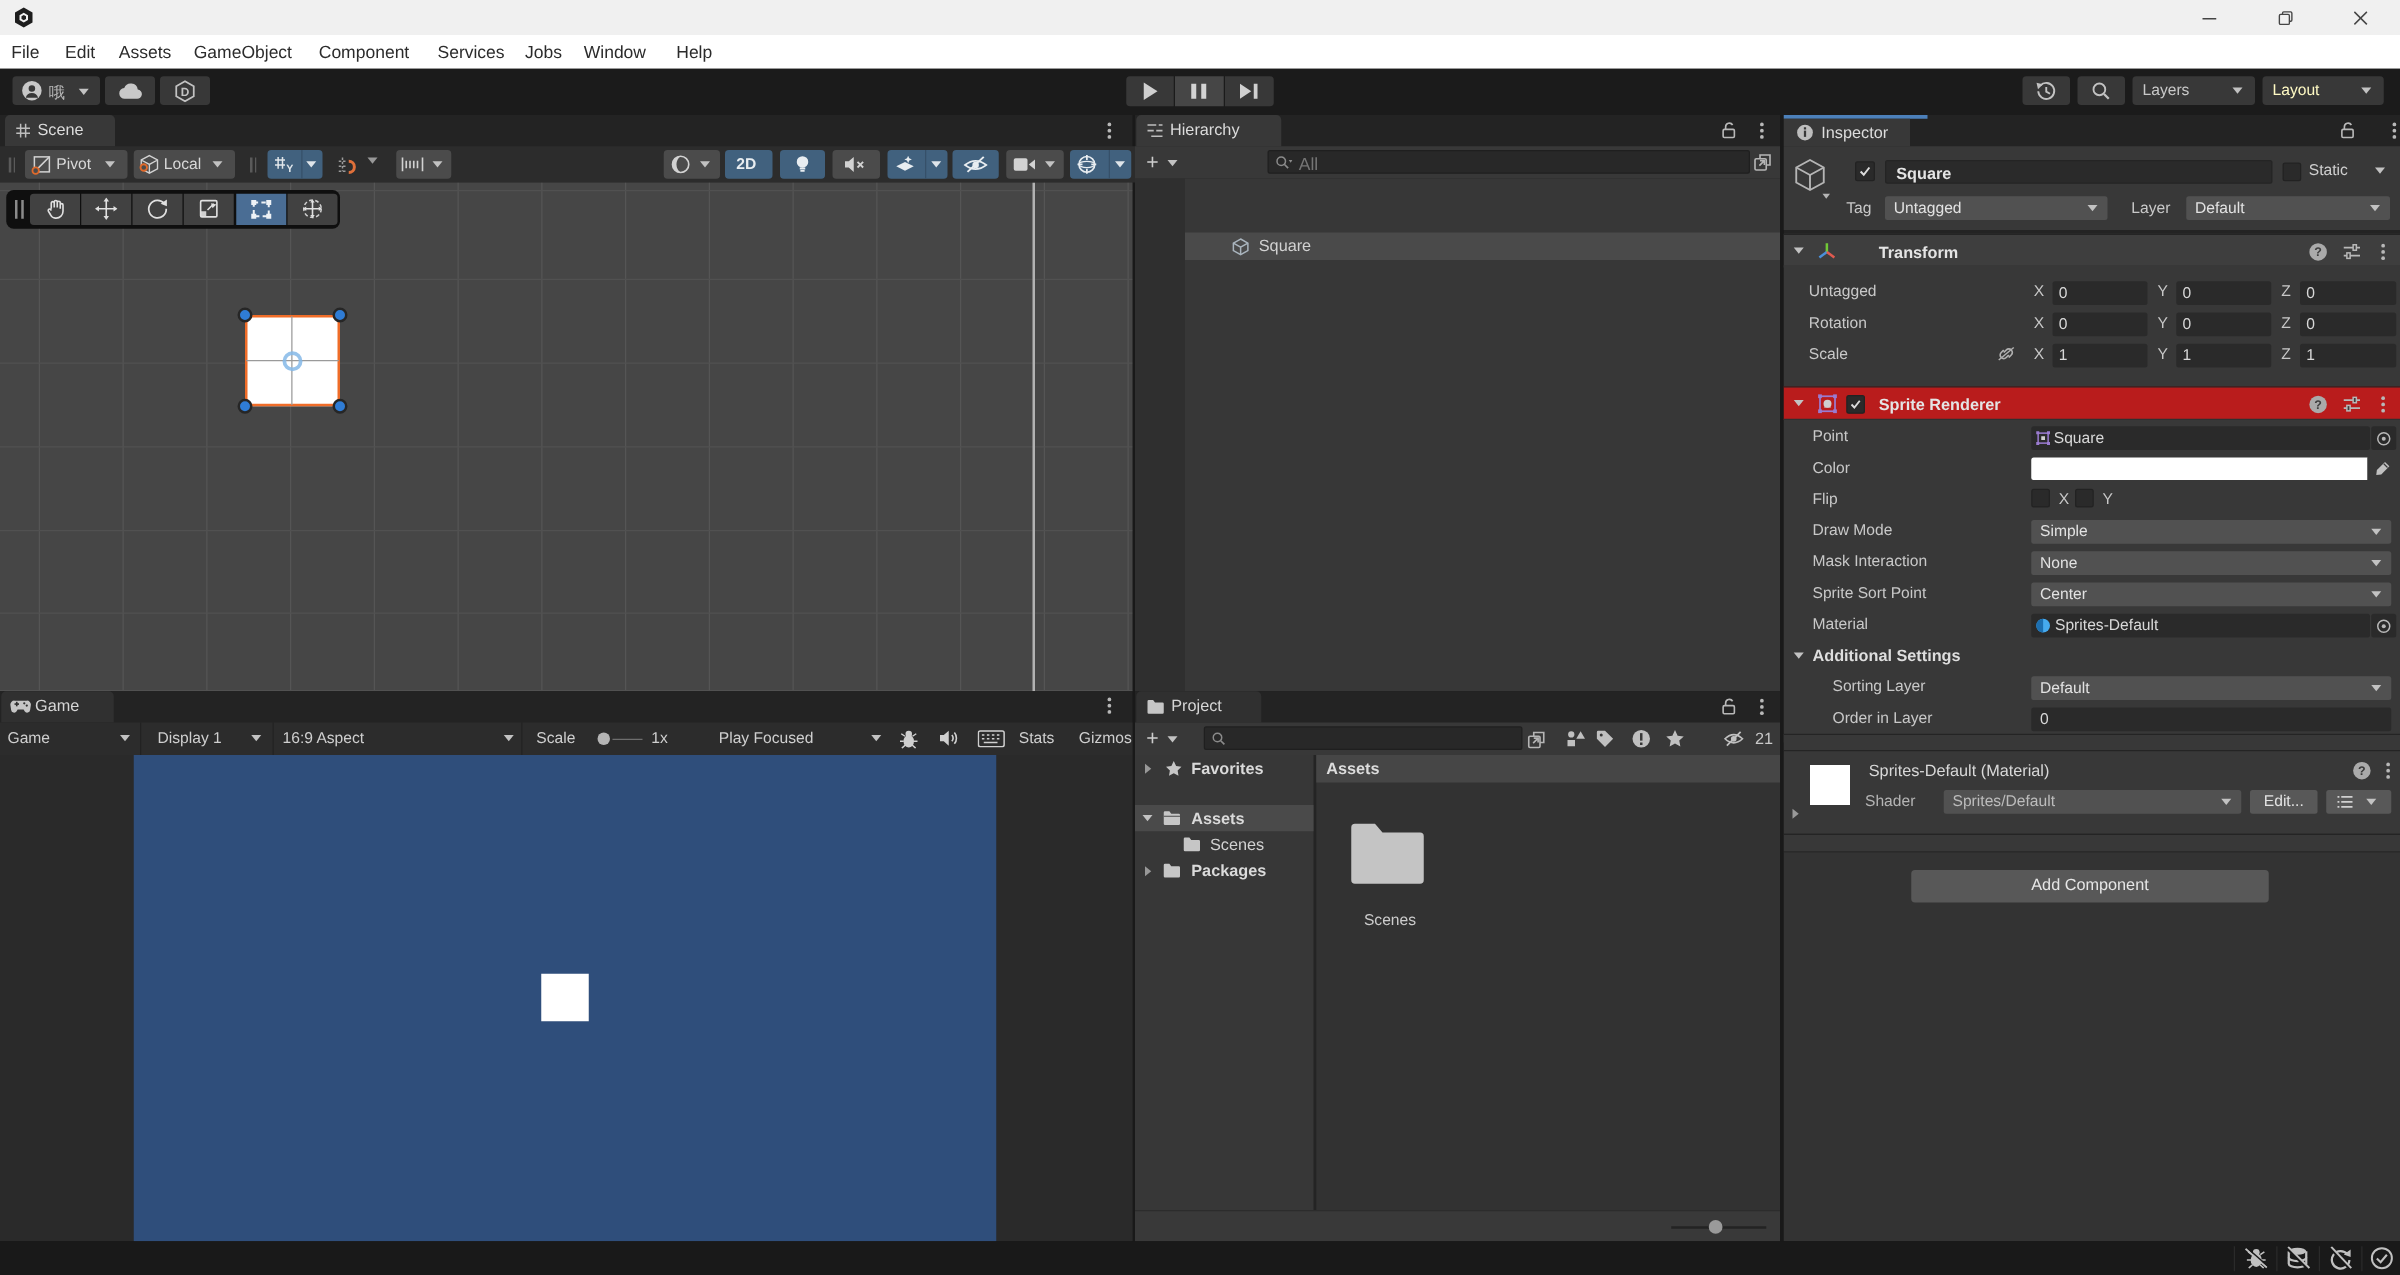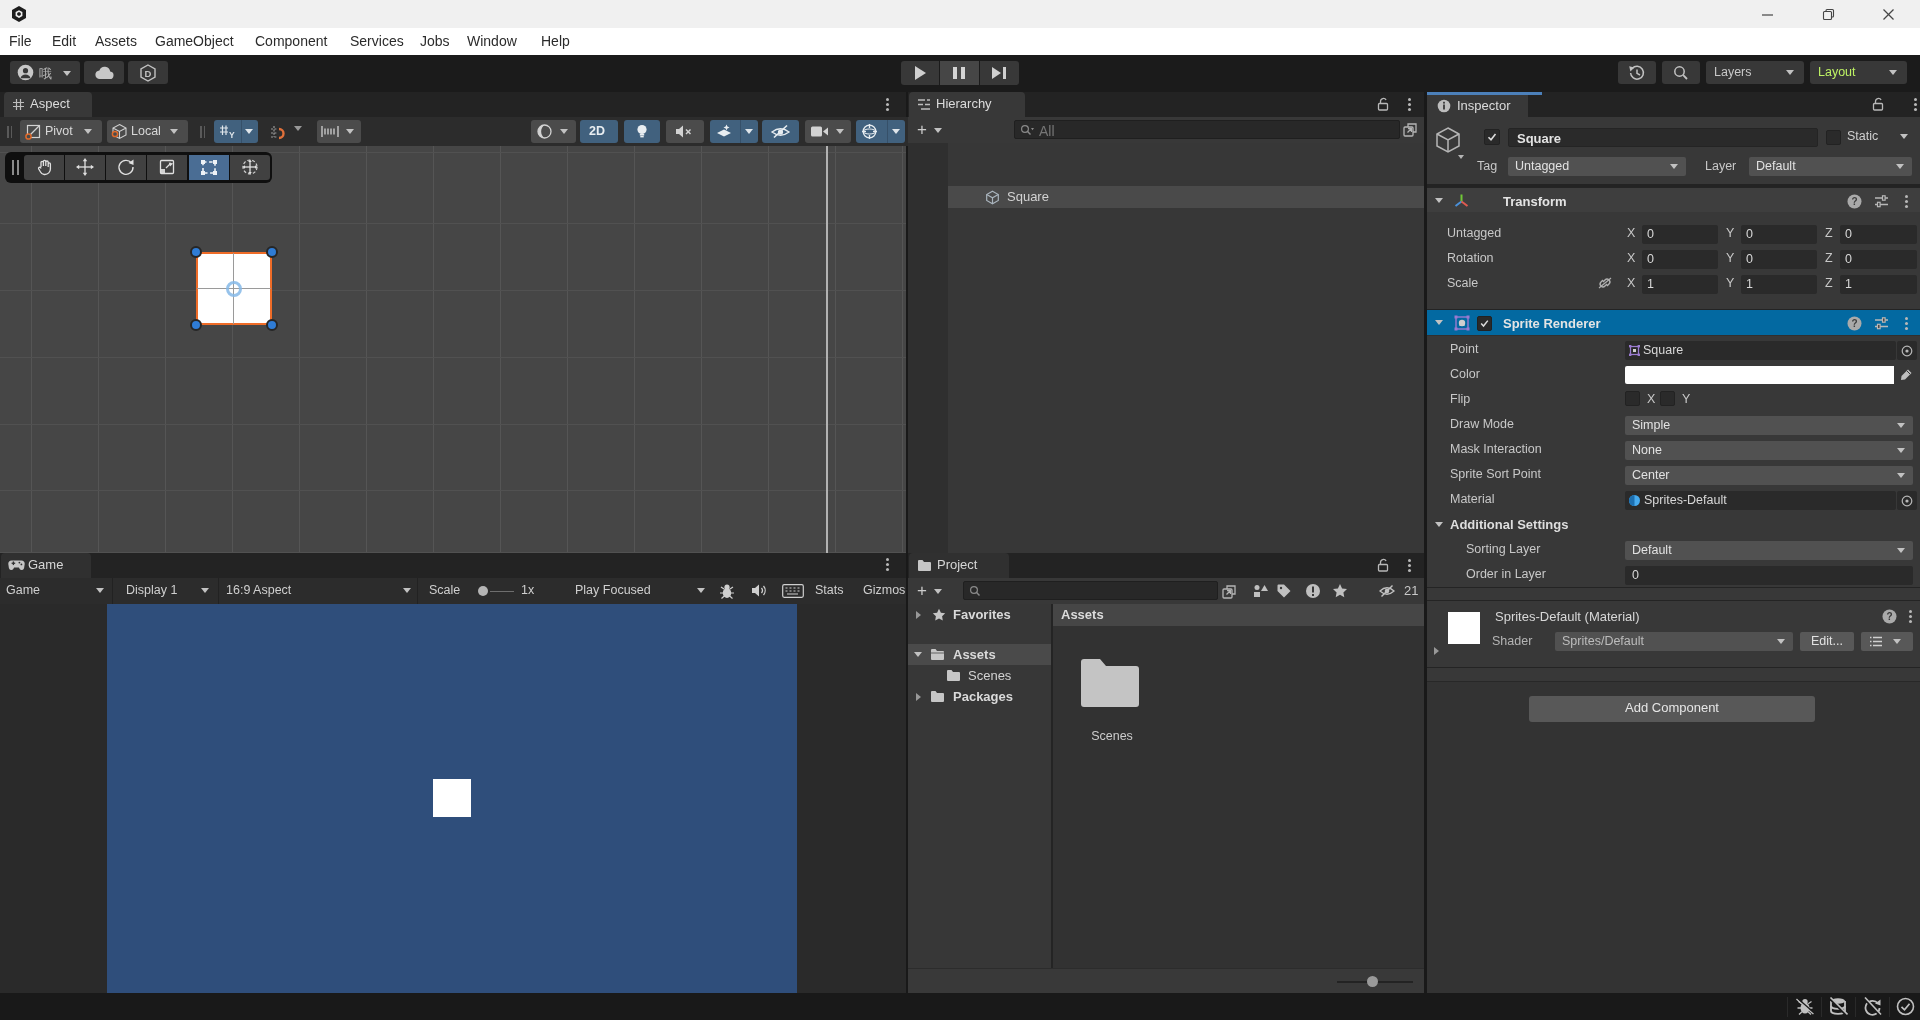--- a/index.html
+++ b/index.html
@@ -92,31 +92,31 @@
     <svg class="a" style="left:11px;top:4px" width="16" height="16" viewBox="0 0 16 16">
         <circle cx="6.5" cy="6.5" r="4.7" fill="none" stroke="#c2c2c2" stroke-width="1.5"></circle>
         <line x1="10.2" y1="10.2" x2="14" y2="14" stroke="#c2c2c2" stroke-width="1.8"></line>
       </svg>
   </div>
   <div class="a" style="left:1706px;top:6px;width:98px;height:23px;background:#383838;border-radius:3px">
     <div class="a" style="left:8px;top:4px;font-size:12.5px;color:#c8c8c8">Layers</div>
     <div class="tri a" style="left:80px;top:9px"></div>
   </div>
   <div class="a" style="left:1810px;top:6px;width:97px;height:23px;background:#383838;border-radius:3px">
-    <div class="a" style="left:8px;top:4px;font-size:12.5px;color:#bef264">Layout</div>
+    <div class="a" style="left:8px;top:4px;font-size:12.5px;color:#fef9c3">Layout</div>
     <div class="tri a" style="left:79px;top:9px"></div>
   </div>
 </div>
 
 <div class="a" id="scene" style="left:0;top:92px;width:906px;height:461px;background:#232323">
   <div class="a" style="left:4px;top:0;width:88px;height:25px;background:#383838;border-radius:4px 4px 0 0">
     <svg class="a" style="left:8px;top:6px" width="13" height="13" viewBox="0 0 13 13">
         <path d="M1 4.5 H12 M1 8.5 H12 M4.5 1 V12 M8.5 1 V12" stroke="#bdbdbd" stroke-width="1.2"></path>
       </svg>
-    <div class="a" style="left:26px;top:4px;font-size:13px;color:#dcdcdc">Aspect</div>
+    <div class="a" style="left:26px;top:4px;font-size:13px;color:#dcdcdc">Scene</div>
   </div>
   <div class="dots3 a" style="left:886px;top:6px"></div>
 
   <div class="a" style="left:0;top:25px;width:1019px;height:29px;background:#2c2c2c">
     <div class="a" style="left:7px;top:9px;width:1.5px;height:12px;background:#5a5a5a"></div>
     <div class="a" style="left:10.5px;top:9px;width:1.5px;height:12px;background:#5a5a5a"></div>
     <div class="a" style="left:20px;top:3px;width:82px;height:23px;background:#4b4b4b;border-radius:3px">
       <svg class="a" style="left:5px;top:3px" width="17" height="17" viewBox="0 0 17 17">
           <rect x="2.5" y="2.5" width="12" height="12" fill="none" stroke="#d2d2d2" stroke-width="1.2"></rect>
           <line x1="2.5" y1="14.5" x2="14.5" y2="2.5" stroke="#d2d2d2" stroke-width="1.2"></line>
@@ -608,21 +608,21 @@
     <div class="a lbl" style="left:299px;top:64px">Y</div>
     <div class="a fld" style="left:314px;top:63px;width:76px;height:19px">
         <div class="a" style="left:5px;top:2px">1</div>
       </div>
     <div class="a lbl" style="left:398px;top:64px">Z</div>
     <div class="a fld" style="left:413px;top:63px;width:77px;height:19px">
         <div class="a" style="left:5px;top:2px">1</div>
       </div>
   </div>
 
-  <div class="a" style="left:0;top:217px;width:493px;height:27px;background:#0369a1;border-top:1px solid #242424;border-bottom:1px solid #303030">
+  <div class="a" style="left:0;top:217px;width:493px;height:27px;background:#b91c1c;border-top:1px solid #242424;border-bottom:1px solid #303030">
     <div class="tri a" style="left:8px;top:10px"></div>
     <svg class="a" style="left:26px;top:4px" width="18" height="18" viewBox="0 0 18 18">
         <rect x="3" y="3" width="12" height="12" fill="none" stroke="#9a7bd0" stroke-width="1.4"></rect>
         <rect x="1.5" y="1.5" width="3" height="3" fill="#9a7bd0"></rect>
         <rect x="13.5" y="1.5" width="3" height="3" fill="#9a7bd0"></rect>
         <rect x="1.5" y="13.5" width="3" height="3" fill="#9a7bd0"></rect>
         <rect x="13.5" y="13.5" width="3" height="3" fill="#9a7bd0"></rect>
         <circle cx="9" cy="9" r="3.2" fill="#cfcfcf"></circle>
         <path d="M6 12 a3.4 3.4 0 0 1 6 0 Z" fill="#cfcfcf"></path>
       </svg>

